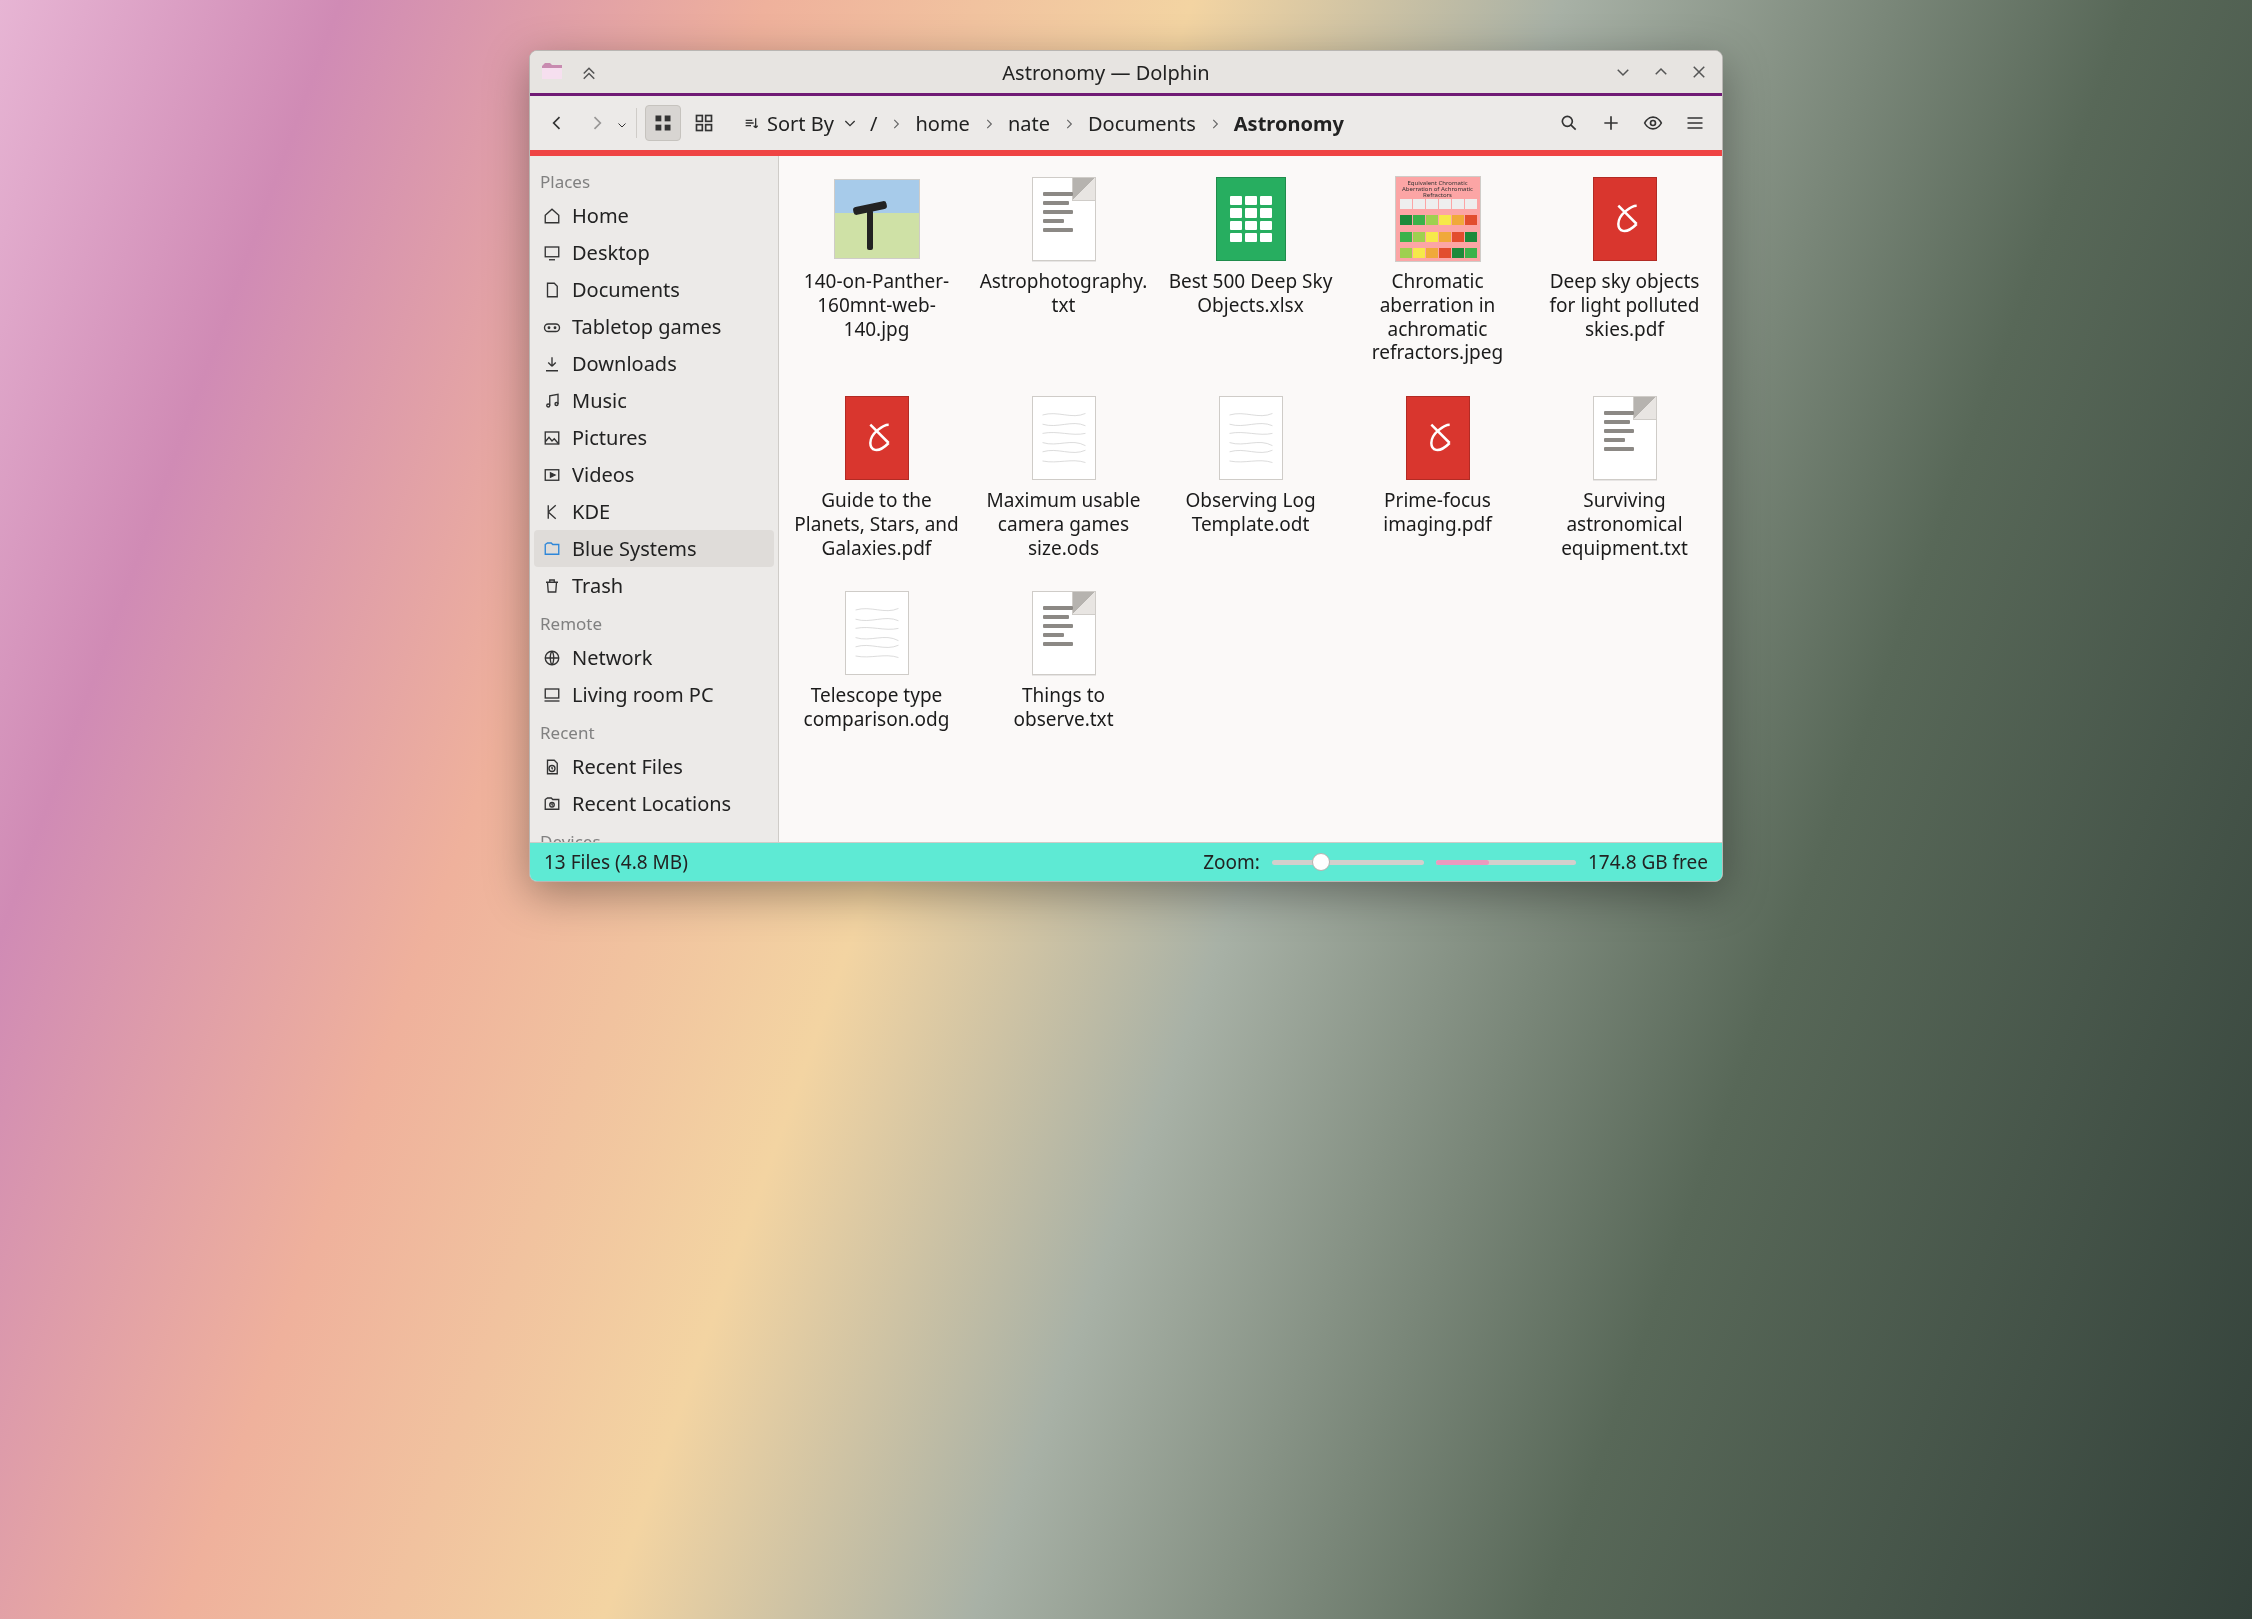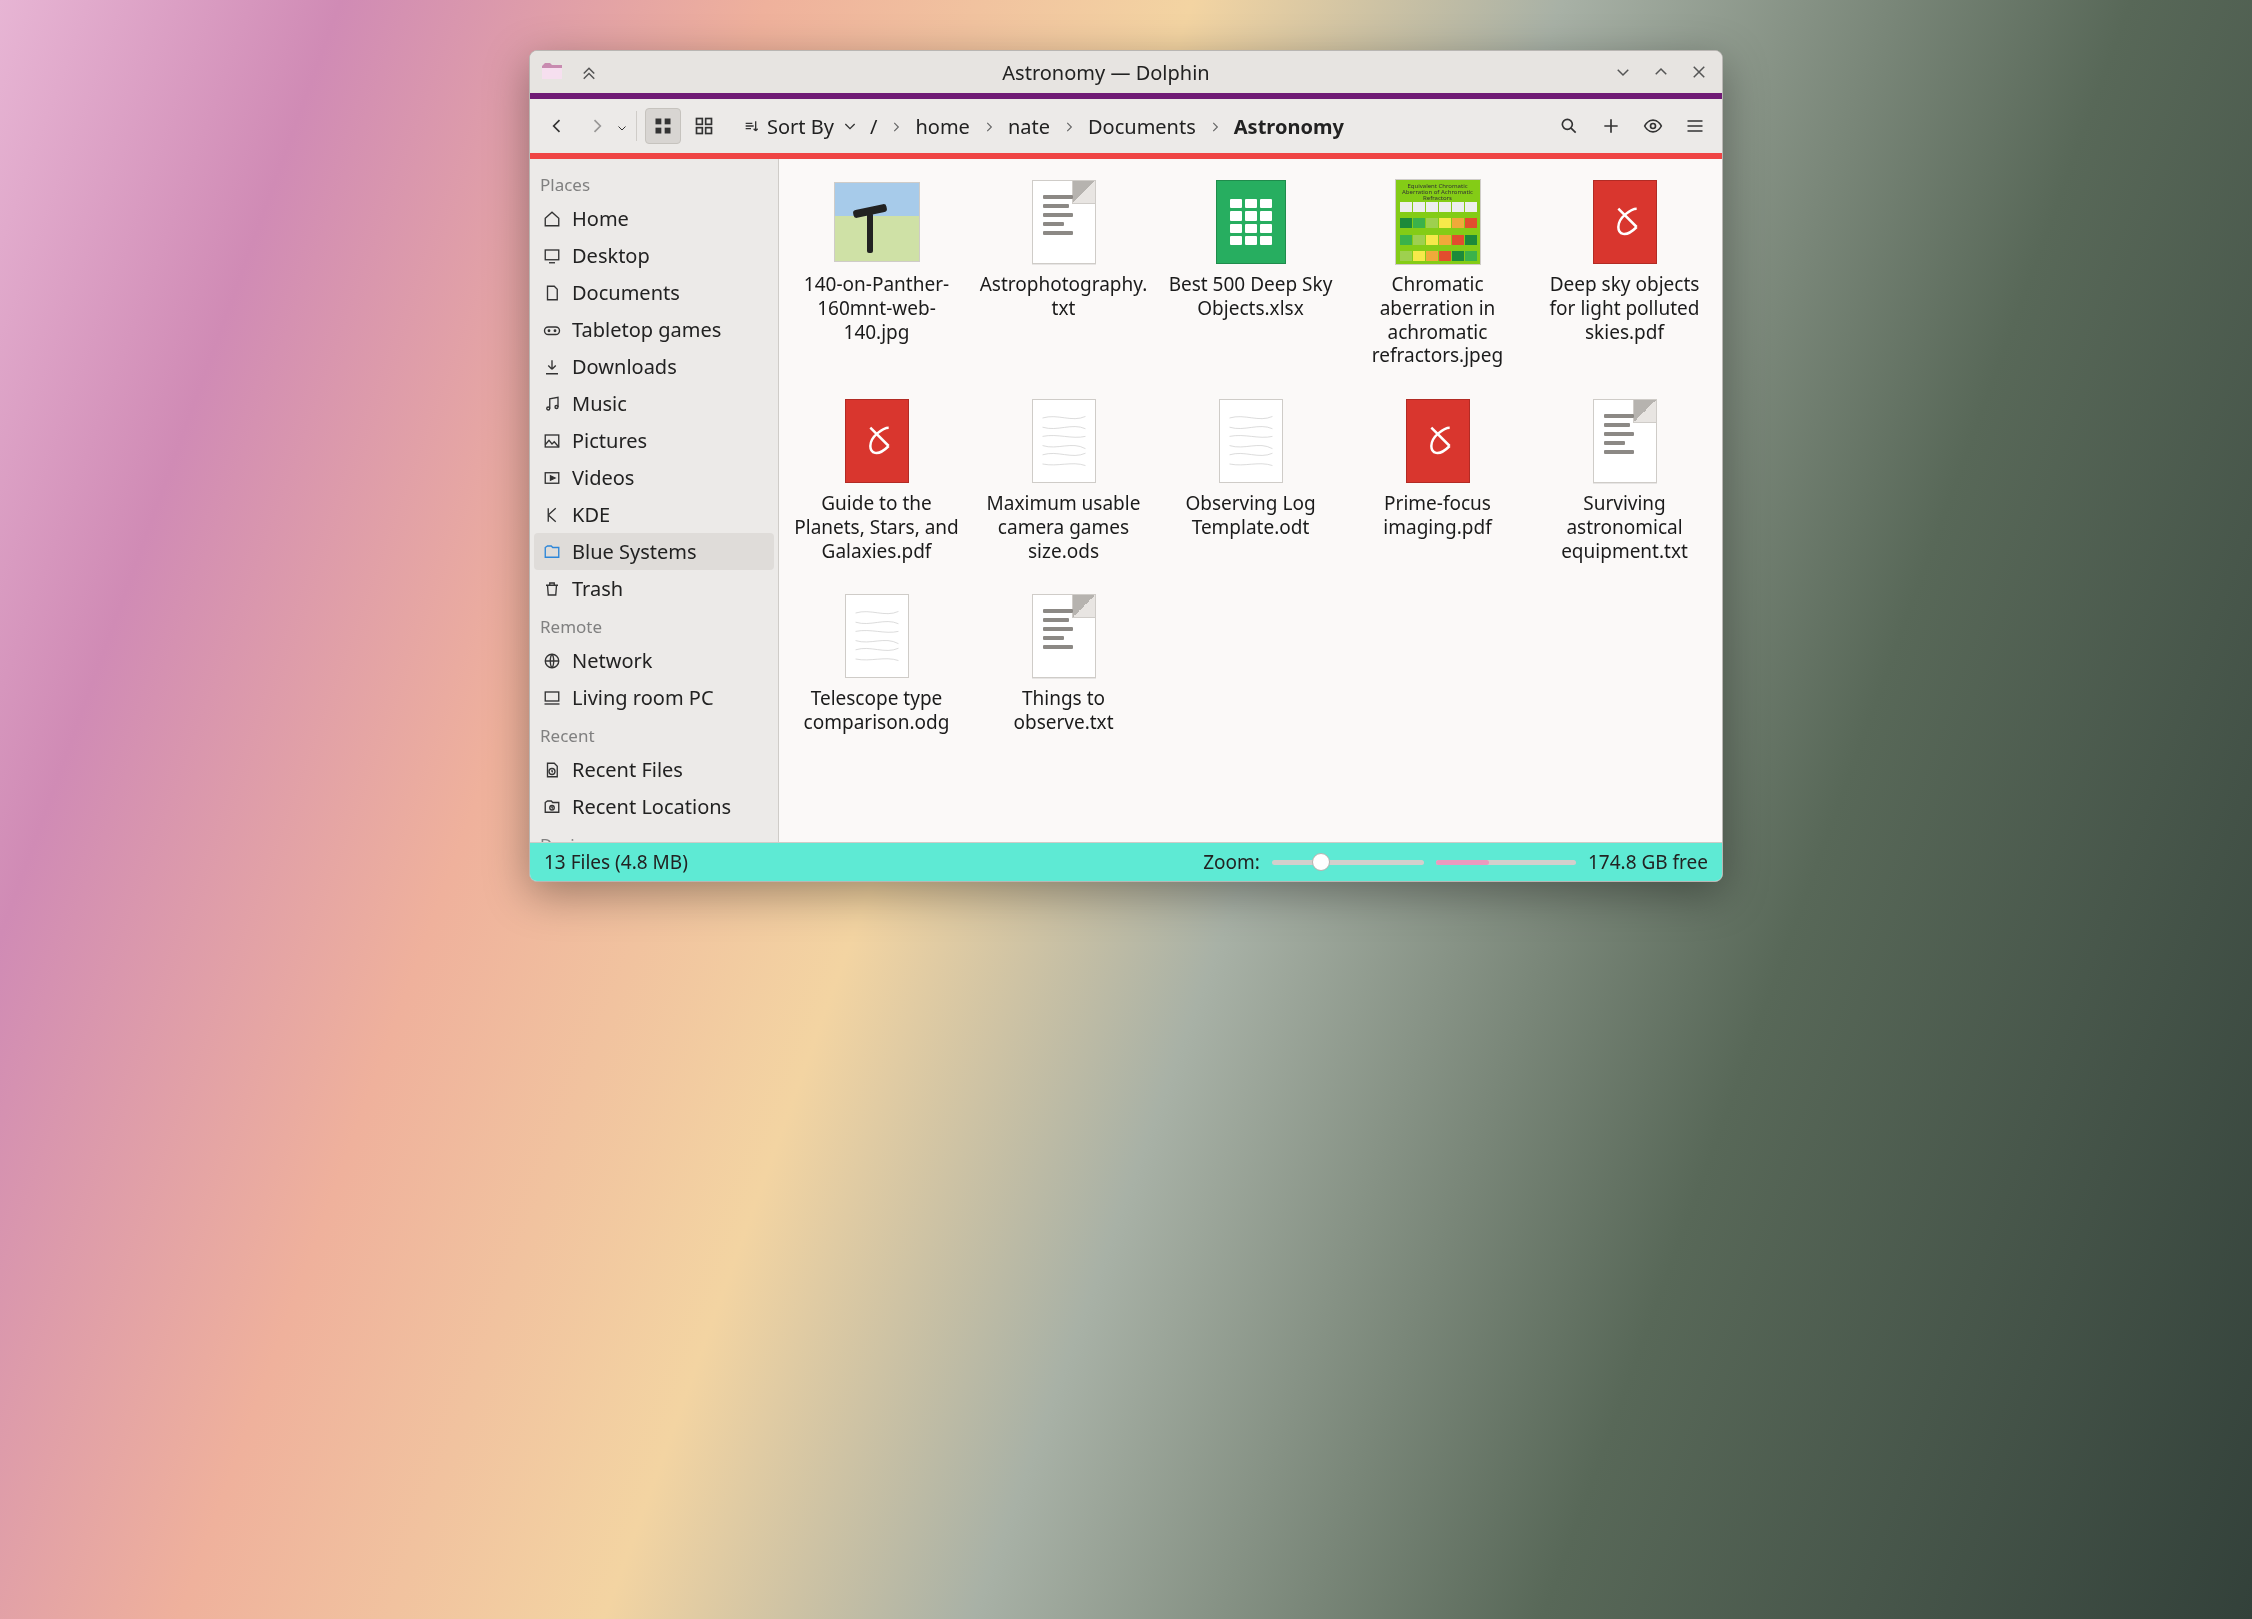--- a/index.html
+++ b/index.html
@@ -1,20 +1,20 @@
 <!DOCTYPE html>
 <html><head>
 <meta charset="utf-8">
 <style>
   html,body{margin:0;padding:0;height:100%;font-family:"Noto Sans","DejaVu Sans","Segoe UI",Arial,sans-serif;font-size:20px;color:#1b1b1b;}
   body{background:linear-gradient(110deg,#e7b5d4 0%,#d08bb5 12%,#efb19c 27%,#f3d4a2 42%,#a8b1a6 55%,#586858 75%,#33413a 100%);display:flex;justify-content:center;align-items:flex-start;}
   
   .window{position:relative;margin-top:50px;width:1192px;height:830px;border:1px solid #b9b6b3;border-radius:8px;background:#eceae8;box-shadow:0 12px 44px rgba(0,0,0,.35);overflow:hidden;display:flex;flex-direction:column;}
   
-  .titlebar{height:42px;display:flex;align-items:center;justify-content:space-between;padding:0 10px;border-bottom:6px solid #701a75;background:#e7e4e1;}
+  .titlebar{height:42px;display:flex;align-items:center;justify-content:space-between;padding:0 10px;border-bottom:3px solid #701a75;background:#e7e4e1;}
   .titlebar .left,.titlebar .right{display:flex;align-items:center;gap:12px;}
   .titlebar .center{flex-grow:1;text-align:center;font-size:20px;color:#222;}
   .titlebar svg{width:18px;height:18px;display:block;}
   .titlebar .appicon{width:24px;height:24px;}
   .titlebar .appicon svg{width:24px;height:24px;}
   .winbtn{padding:4px;border-radius:4px;}
   
   .toolbar{height:54px;border-bottom:6px solid #ef4444;display:flex;align-items:center;padding:0 10px;gap:6px;background:#eceae8;}
   .toolbar .tb{display:flex;align-items:center;justify-content:center;width:34px;height:34px;border-radius:4px;}
   .toolbar .tb svg{width:20px;height:20px;}
@@ -50,21 +50,21 @@
   .page .txtlines{position:absolute;left:10px;right:22px;top:14px;display:flex;flex-direction:column;gap:5px;}
   .page .txtlines span{height:4px;background:#8c8985;border-radius:1px;}
   .pdf{width:62px;height:82px;background:#d9362e;border:1px solid #b22b24;position:relative;display:flex;align-items:center;justify-content:center;}
   .pdf svg{width:40px;height:40px;}
   .xlsx{width:68px;height:82px;background:#27ae60;border:1px solid #1f8c4c;display:flex;align-items:center;justify-content:center;}
   .xlsx .grid{width:42px;height:46px;display:grid;grid-template-columns:repeat(3,1fr);grid-template-rows:repeat(4,1fr);gap:3px;}
   .xlsx .grid span{background:#fff;border-radius:1px;}
   .photo{width:84px;height:78px;border:1px solid #cfccc8;background:linear-gradient(#a7cbea 0 42%,#cfe1a6 42% 100%);position:relative;}
   .photo .scope{position:absolute;left:32px;bottom:8px;width:6px;height:40px;background:#222;border-radius:2px;}
   .photo .scope::before{content:"";position:absolute;left:-14px;top:-6px;width:34px;height:8px;background:#222;border-radius:3px;transform:rotate(-12deg);}
-  .thumb{width:148px;height:78px;border:1px solid #cfccc8;background:#84cc16;display:grid;grid-template-columns:auto repeat(6,1fr);grid-template-rows:auto repeat(3,1fr);gap:1px;padding:3px;align-content:start;}
+  .thumb{width:148px;height:78px;border:1px solid #cfccc8;background:#fca5a5;display:grid;grid-template-columns:auto repeat(6,1fr);grid-template-rows:auto repeat(3,1fr);gap:1px;padding:3px;align-content:start;}
   .thumb .hdr{grid-column:1/-1;text-align:center;font-size:6px;color:#333;line-height:1;}
   .thumb span{height:10px;}
   .odgpage{width:62px;height:82px;background:#fff;border:1px solid #cfccc8;position:relative;}
   .odgpage .scribble{position:absolute;inset:8px;opacity:.45;}
   .odgpage .scribble svg{width:100%;height:100%;}
   
   .statusbar{height:38px;border-top:1px solid #cfccc8;background:#5eead4;display:flex;align-items:center;padding:0 14px;font-size:19px;color:#222;gap:12px;}
   .statusbar .spacer{flex:1;}
   .zoom-sl{width:152px;height:5px;background:#d3cfcc;border-radius:3px;position:relative;}
   .zoom-sl .handle{position:absolute;top:50%;left:32%;width:16px;height:16px;background:#fff;border:1px solid #b7b3af;border-radius:50%;transform:translate(-50%,-50%);}

